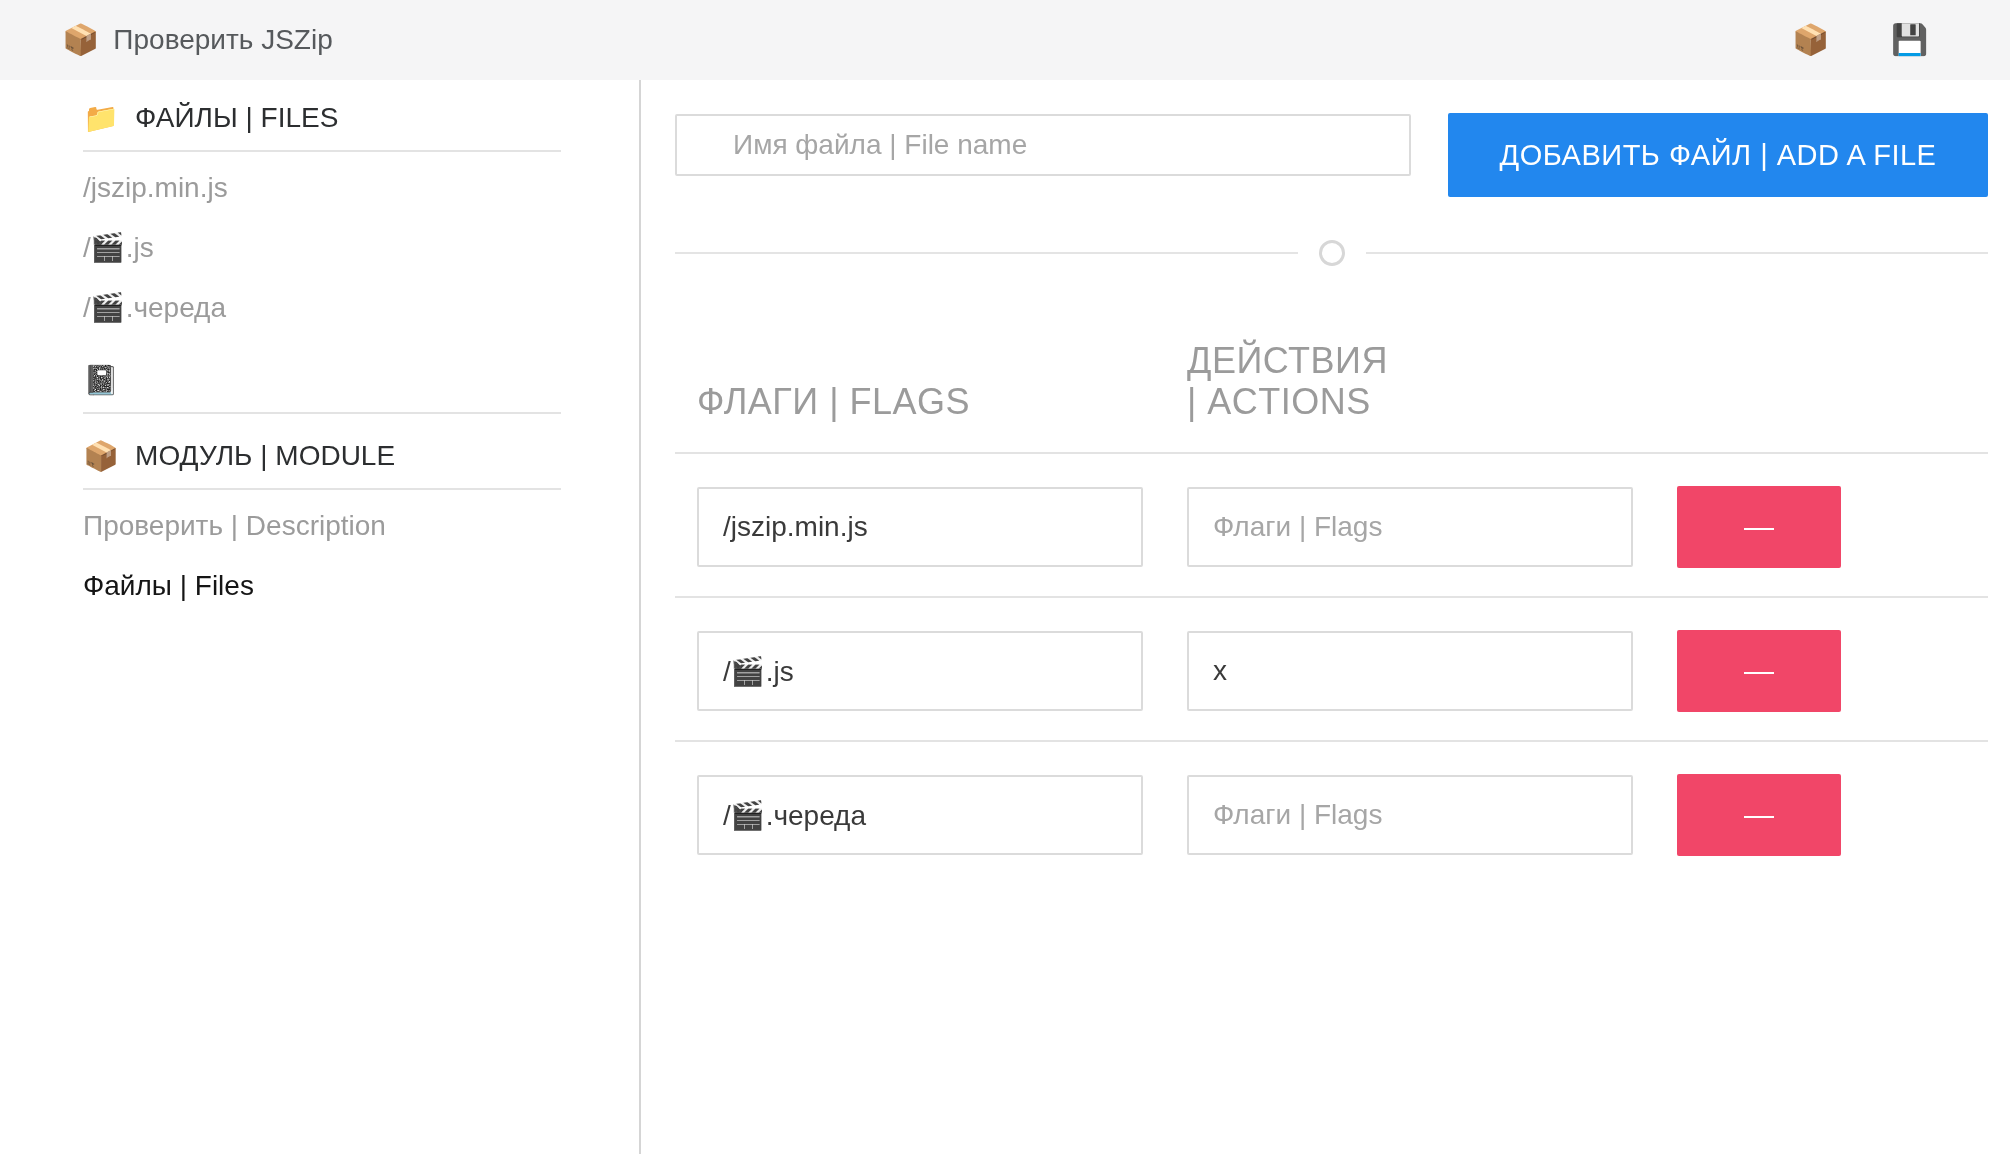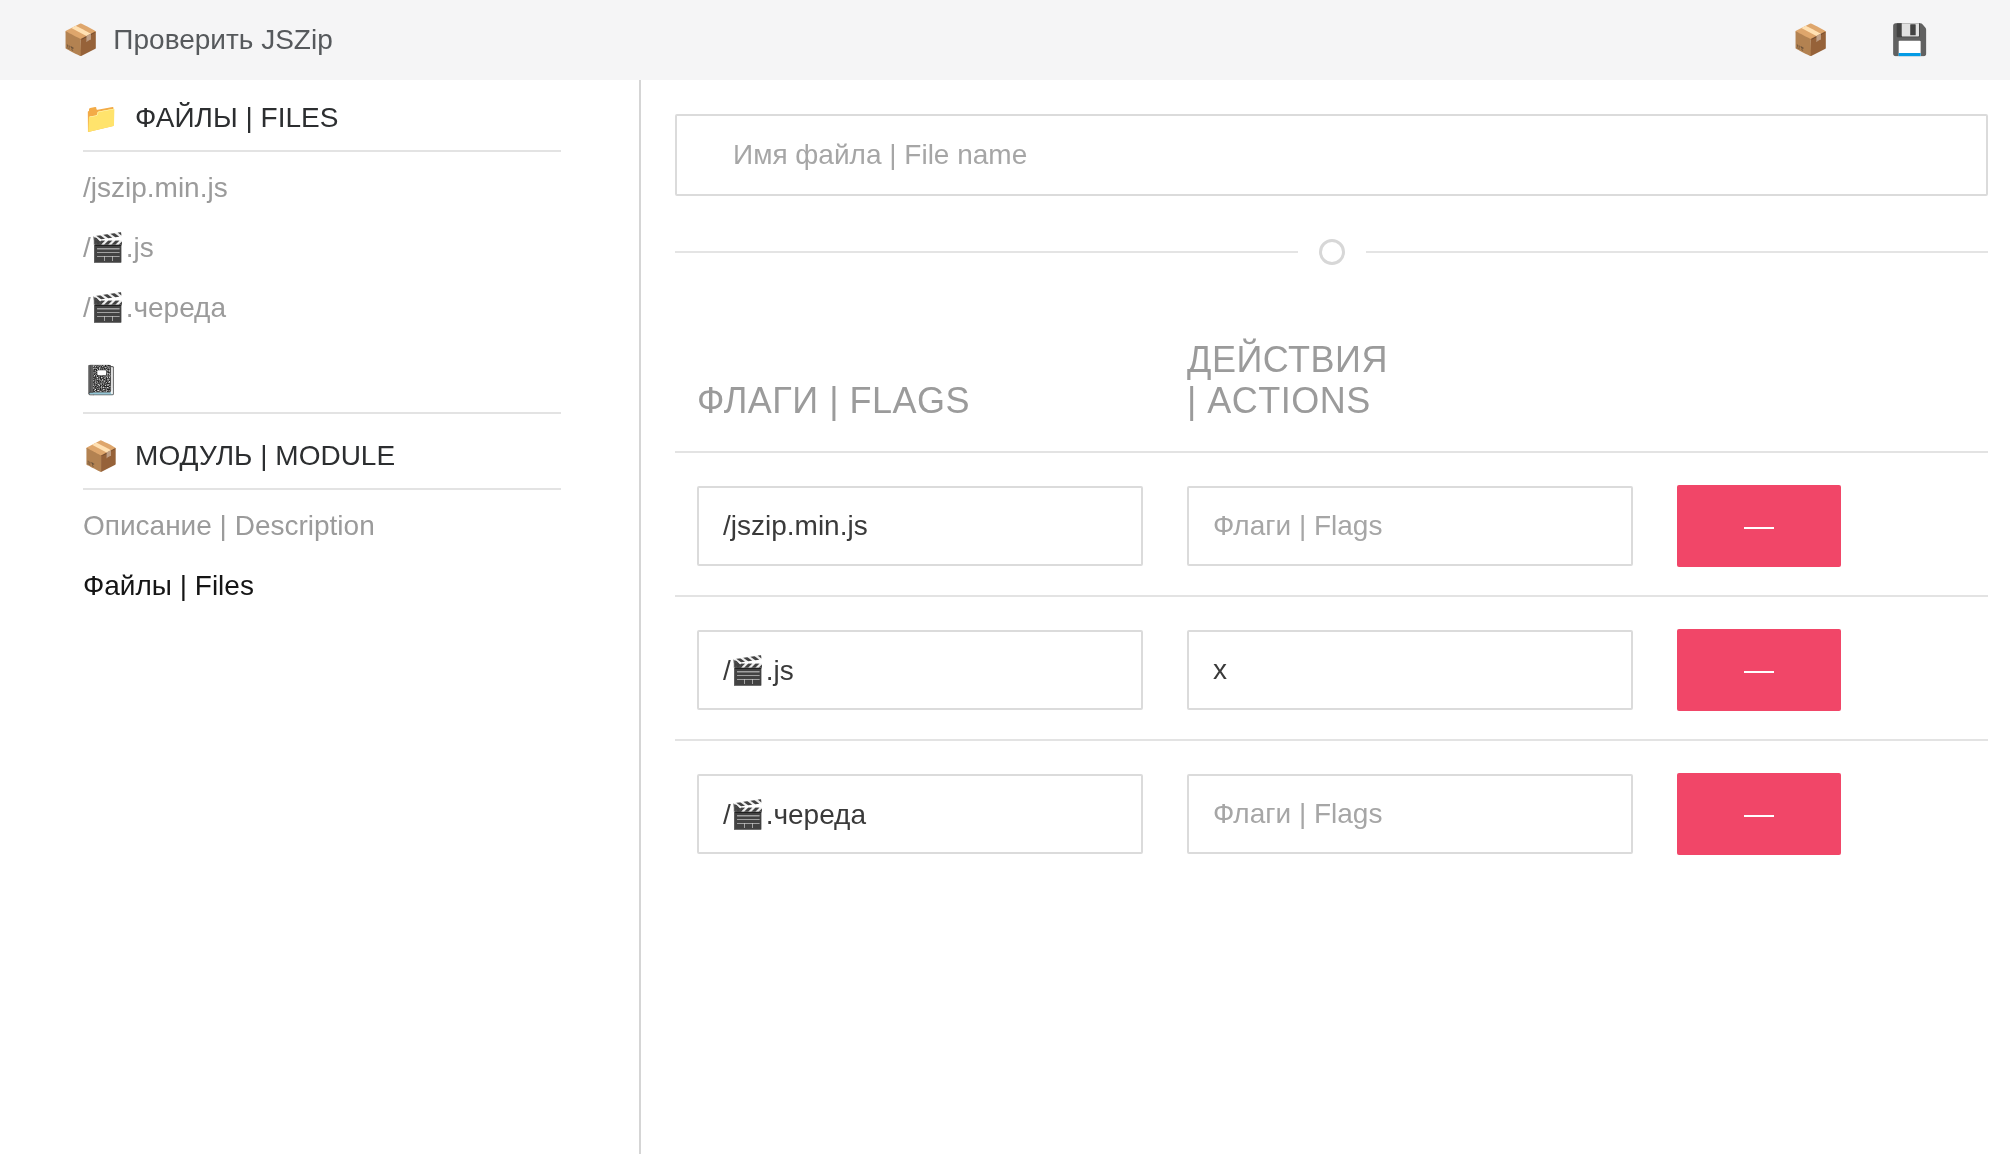--- a/index.html
+++ b/index.html
@@ -27,21 +27,21 @@
   .side-heading .emoji { font-size:29px; line-height:1; }
   .side-divider { border-top:2px solid #e3e3e3; margin-top:18px; margin-bottom:6px; }
   .side-item { font-size:28px; color:#9b9b9b; padding:16px 0; line-height:28px;
                cursor:pointer; white-space:nowrap; }
   .side-item.active { color:#151515; }
 
   
   .main { flex:1; padding:34px 22px 0 34px; background:#fff; }
 
   .add-row { display:flex; gap:37px; }
-  .filename-input { flex:1; height:82px; border:2px solid #dbdbdb; border-radius:2px;
+  .filename-input { flex:1; height:62px; border:2px solid #dbdbdb; border-radius:2px;
                     font-size:28px; color:#363636; padding:0 20px 0 56px;
                     font-family:"Liberation Sans", sans-serif; outline:none; }
   .filename-input::placeholder { color:#a6a6a6; }
   .add-button { width:540px; height:84px; margin-top:-1px; background:#2287ee; color:#fff;
                 border:none; border-radius:2px; font-size:29px; letter-spacing:0.5px;
                 font-family:"Liberation Sans", sans-serif; cursor:pointer; }
 
   .spin-row { display:flex; align-items:center; margin-top:43px; }
   .spin-line { flex:1; border-top:2px solid #e4e4e4; }
   .spin-ring { width:26px; height:26px; border:3px solid #d7d7d7; border-radius:50%;
@@ -96,28 +96,29 @@
     <div class="side-heading">
       <span class="emoji">📓</span>
     </div>
     <div class="side-divider"></div>
 
     <div class="side-heading">
       <span class="emoji">📦</span>
       <span>МОДУЛЬ | MODULE</span>
     </div>
     <div class="side-divider"></div>
-    <div class="side-item">Описание | Description</div>
+    <div class="side-item">Проверить | Description</div>
     <div class="side-item active">Файлы | Files</div>
   </div>
 
   <div class="main">
 
     <div class="add-row">
       <input class="filename-input" type="text" value="" placeholder="Имя файла | File name" style="">
+      <button class="add-button">ДОБАВИТЬ ФАЙЛ | ADD A FILE</button>
     </div>
 
     <div class="spin-row">
       <div class="spin-line"></div>
       <div class="spin-ring"></div>
       <div class="spin-line"></div>
     </div>
 
     <div class="grid thead">
       <div class="cell th">ФЛАГИ | FLAGS</div>

